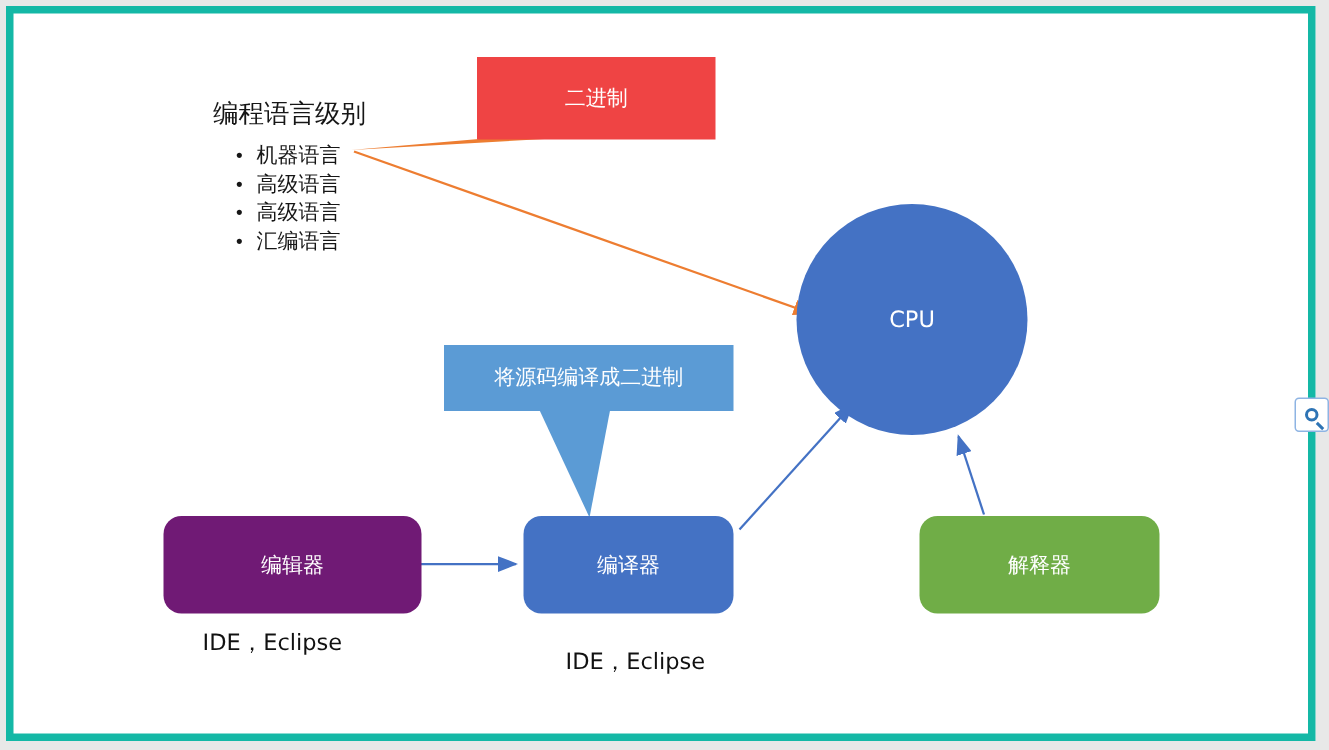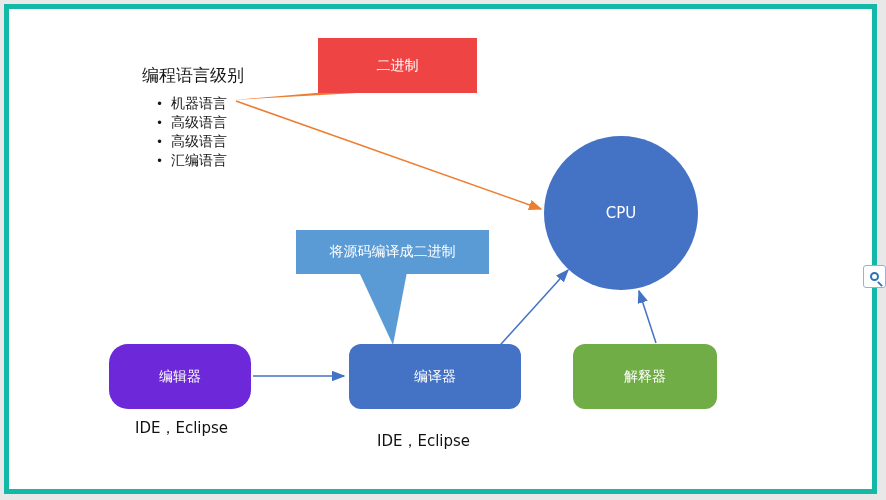--- a/index.html
+++ b/index.html
@@ -30,25 +30,25 @@
     display:flex; align-items:center; justify-content:center;
     text-align:center;
   }
   .callout-binary { left:309px; top:29px; width:159px; height:55px; background:#ef4444; }
   .callout-compile { left:287px; top:221px; width:193px; height:44px; background:#5B9BD5; }
 
   .node {
     color:#ffffff; font-size:14px;
     display:flex; align-items:center; justify-content:center;
   }
-  .cpu-circle { left:535px; top:127px; width:154px; height:154px; border-radius:50%; background:#4472C4; font-size:15px;justify-content:center; }
+  .cpu-circle { left:522px; top:127px; width:154px; height:154px; border-radius:50%; background:#4472C4; font-size:15px;justify-content:center; }
   .box { top:335px; height:65px; border-radius:12px; }
-  .box-editor { left:100px; width:142px; background:#6d28d9;border-radius:19px; }
-  .box-compiler { left:340px; width:172px; background:#4472C4; }
-  .box-interpreter { left:564px; width:144px; background:#70AD47; }
+  .box-editor { left:100px; width:172px; background:#701a75; }
+  .box-compiler { left:340px; width:140px; background:#4472C4; }
+  .box-interpreter { left:604px; width:160px; background:#70AD47; }
 
   .caption { font-size:15px; color:#111111; }
   .caption .line { line-height:22px; white-space:nowrap; }
   .caption-editor { left:126px; top:408px; }
   .caption-compiler { left:368px; top:421px; }
   .caption-interpreter { left:608px; top:403px; }
   .caption-interpreter .line { line-height:19px; }
 
   .tool-btn {
     position:absolute; left:863px; top:265px;

